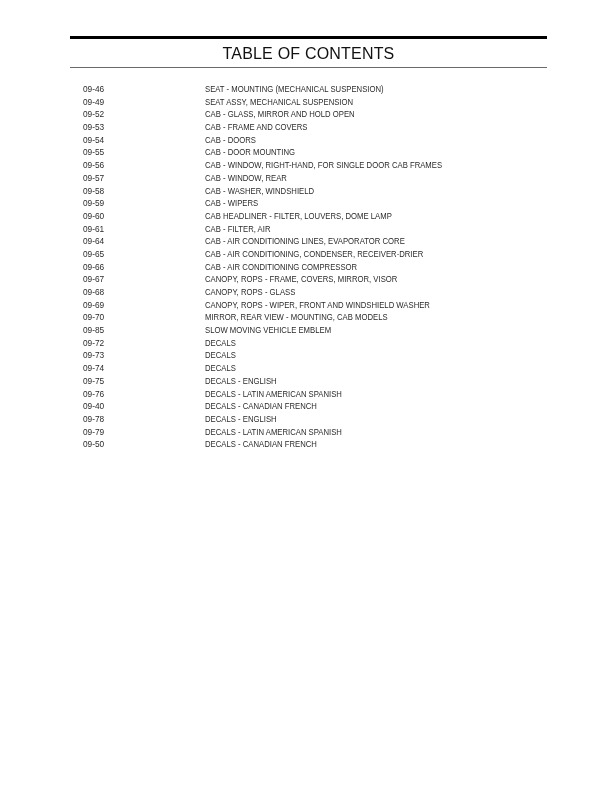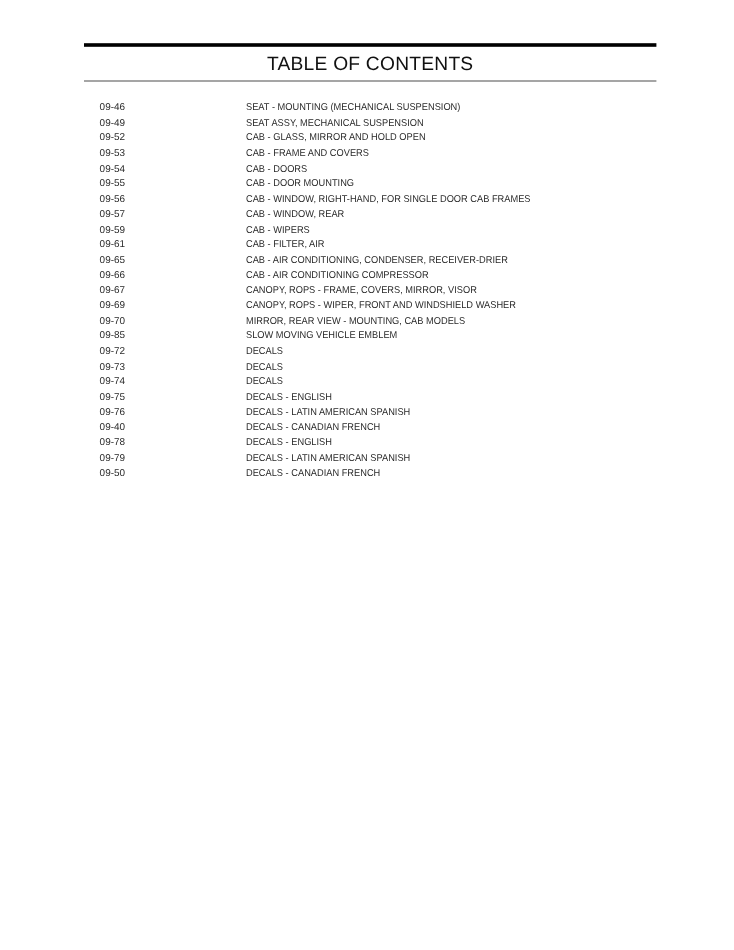--- a/index.html
+++ b/index.html
@@ -112,38 +112,54 @@
   </li>
       <li class="toc-row">
     <span class="toc-code">09-56</span>
     <span class="toc-desc">CAB - WINDOW, RIGHT-HAND, FOR SINGLE DOOR CAB FRAMES</span>
   </li>
       <li class="toc-row">
     <span class="toc-code">09-57</span>
     <span class="toc-desc">CAB - WINDOW, REAR</span>
   </li>
       <li class="toc-row">
+    <span class="toc-code">09-58</span>
+    <span class="toc-desc">CAB - WASHER, WINDSHIELD</span>
+  </li>
+      <li class="toc-row">
     <span class="toc-code">09-59</span>
     <span class="toc-desc">CAB - WIPERS</span>
   </li>
       <li class="toc-row">
+    <span class="toc-code">09-60</span>
+    <span class="toc-desc">CAB HEADLINER - FILTER, LOUVERS, DOME LAMP</span>
+  </li>
+      <li class="toc-row">
     <span class="toc-code">09-61</span>
     <span class="toc-desc">CAB - FILTER, AIR</span>
   </li>
       <li class="toc-row">
+    <span class="toc-code">09-64</span>
+    <span class="toc-desc">CAB - AIR CONDITIONING LINES, EVAPORATOR CORE</span>
+  </li>
+      <li class="toc-row">
     <span class="toc-code">09-65</span>
     <span class="toc-desc">CAB - AIR CONDITIONING, CONDENSER, RECEIVER-DRIER</span>
   </li>
       <li class="toc-row">
     <span class="toc-code">09-66</span>
     <span class="toc-desc">CAB - AIR CONDITIONING COMPRESSOR</span>
   </li>
       <li class="toc-row">
     <span class="toc-code">09-67</span>
     <span class="toc-desc">CANOPY, ROPS - FRAME, COVERS, MIRROR, VISOR</span>
+  </li>
+      <li class="toc-row">
+    <span class="toc-code">09-68</span>
+    <span class="toc-desc">CANOPY, ROPS - GLASS</span>
   </li>
       <li class="toc-row">
     <span class="toc-code">09-69</span>
     <span class="toc-desc">CANOPY, ROPS - WIPER, FRONT AND WINDSHIELD WASHER</span>
   </li>
       <li class="toc-row">
     <span class="toc-code">09-70</span>
     <span class="toc-desc">MIRROR, REAR VIEW - MOUNTING, CAB MODELS</span>
   </li>
       <li class="toc-row">

